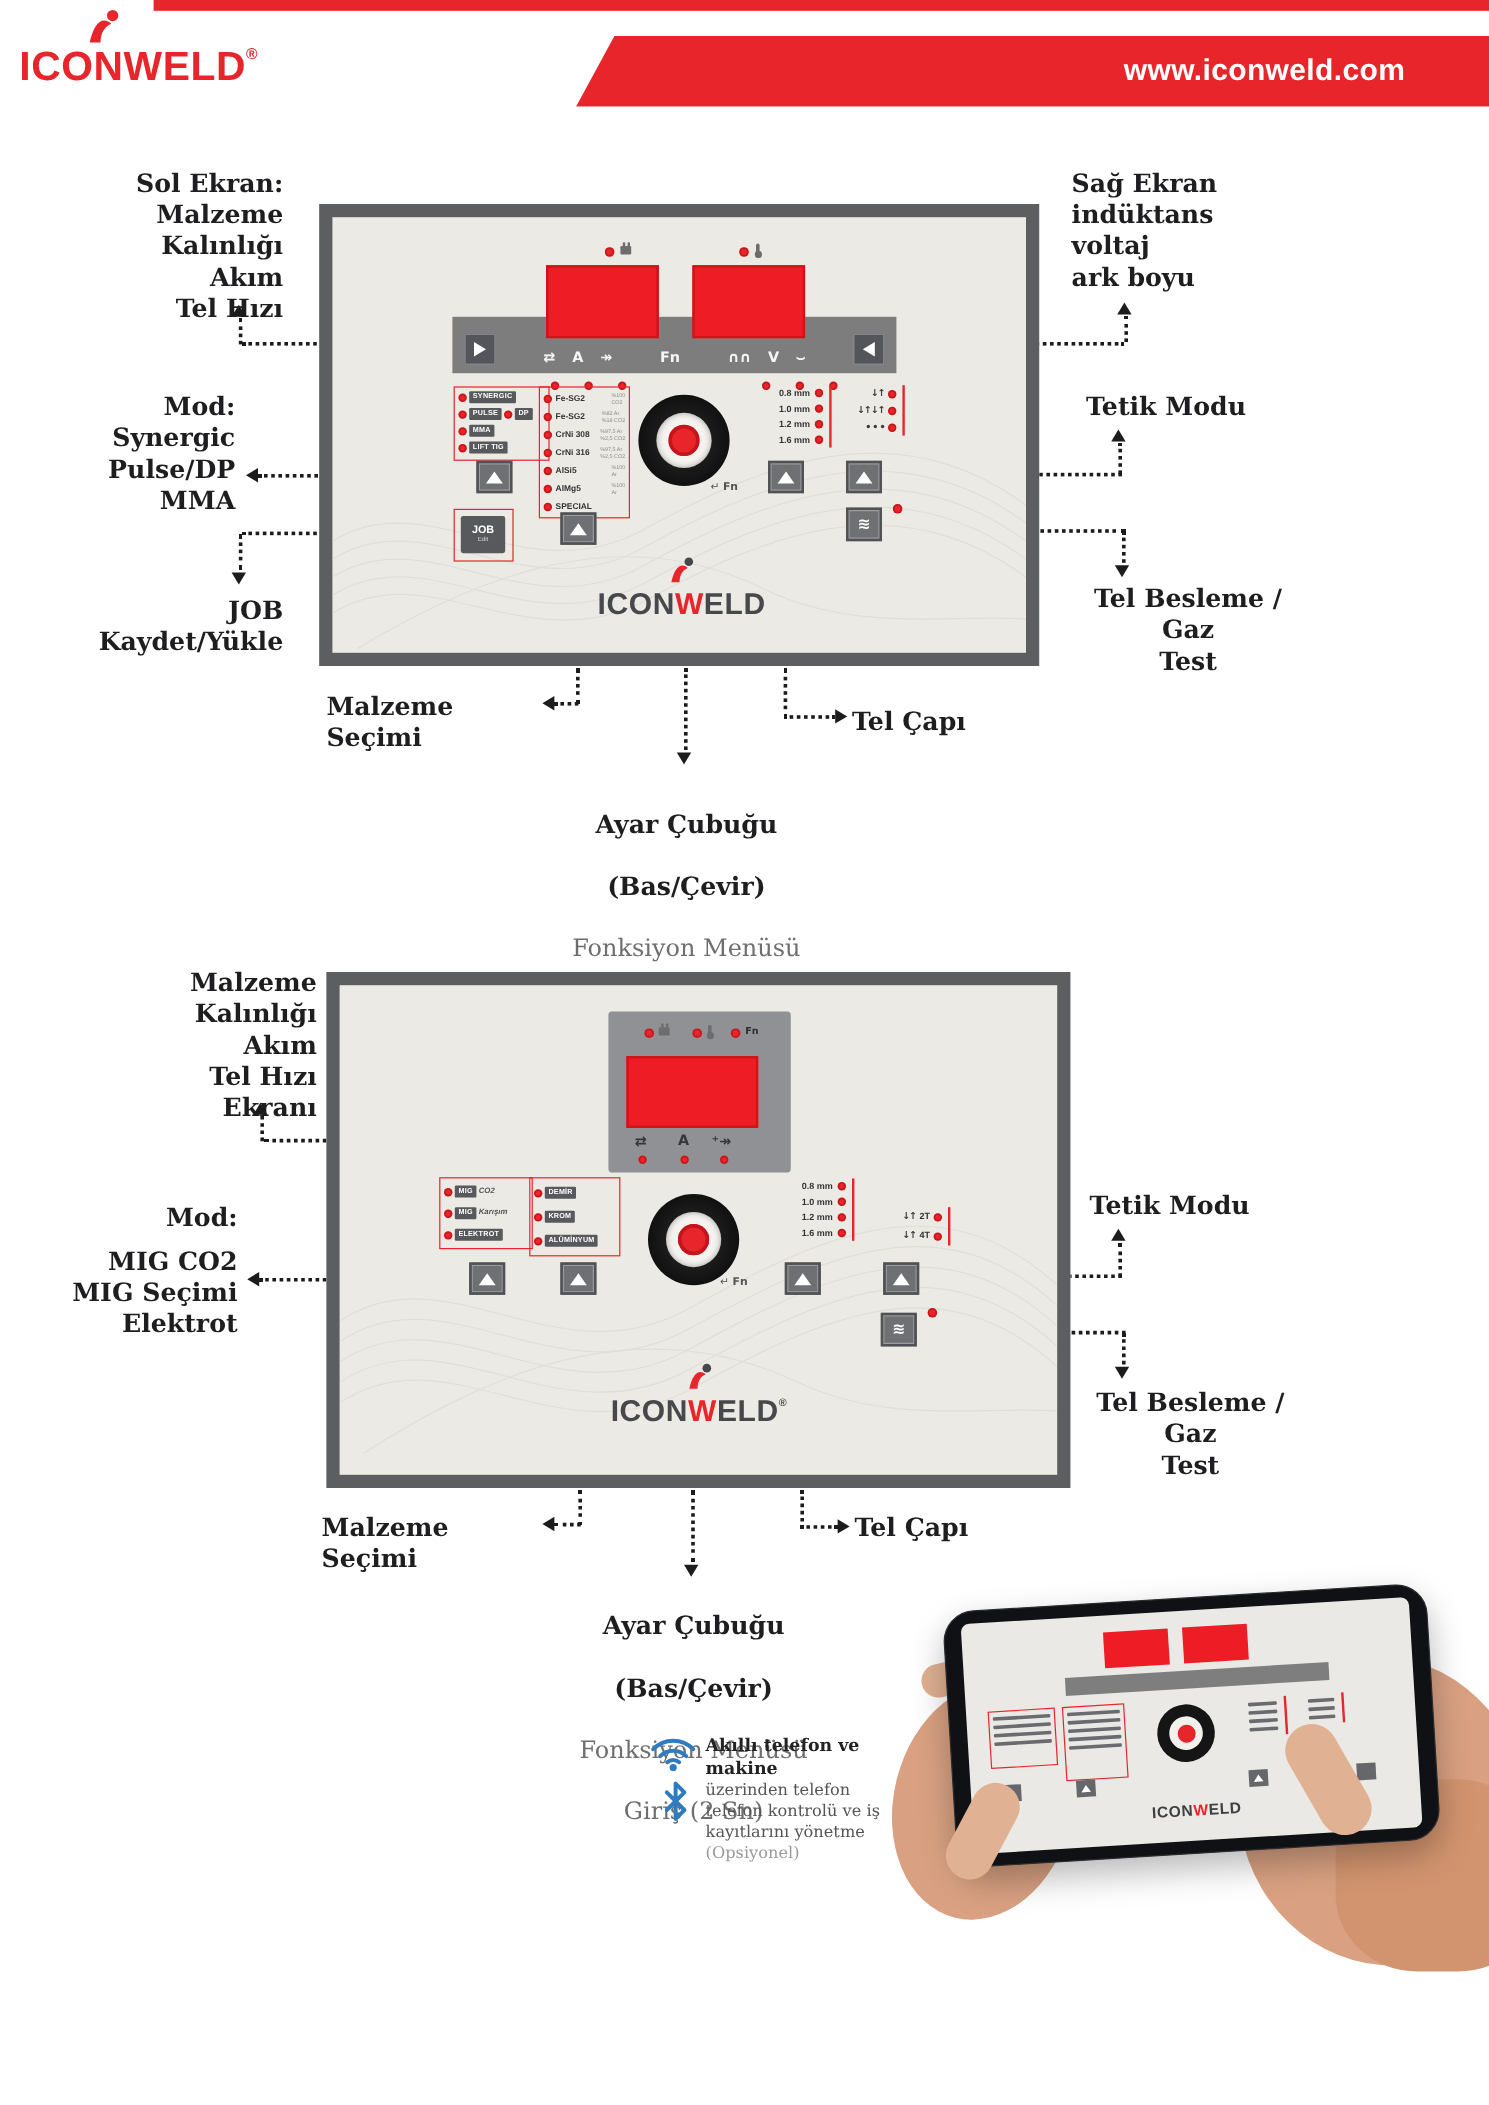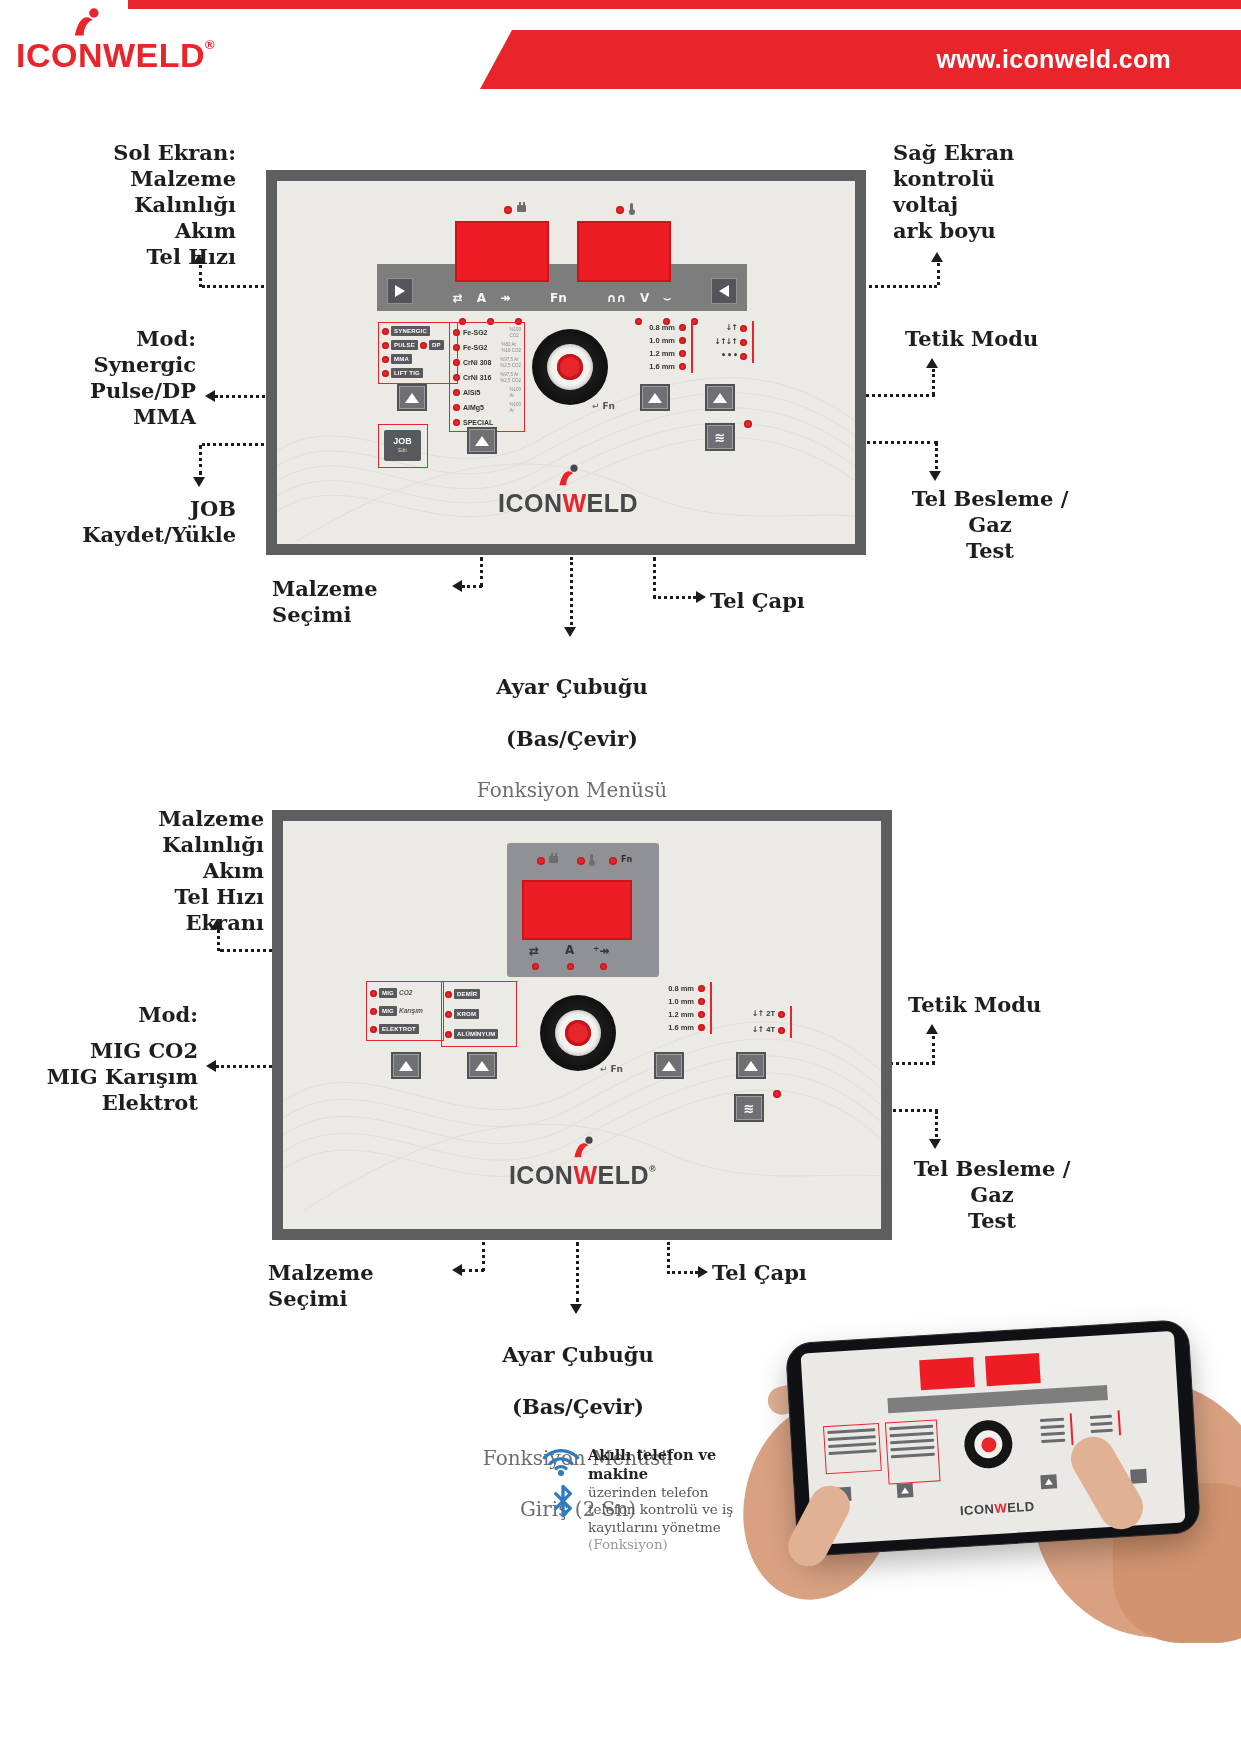--- a/index.html
+++ b/index.html
@@ -125,21 +125,21 @@
 
 <div class="callout r" style="left:30px;top:140px;width:206px;">Sol Ekran:
 Malzeme Kalınlığı
 Akım
 Tel Hızı</div>
 <div class="tri up" style="left:193px;top:254px;"></div>
 <div class="dv" style="left:199px;top:265px;height:22px;"></div>
 <div class="dh" style="left:202px;top:285px;width:193px;"></div>
 
 <div class="callout" style="left:893px;top:140px;width:220px;">Sağ Ekran
-kontrolü
+indüktans
 voltaj
 ark boyu</div>
 <div class="tri up" style="left:931px;top:252px;"></div>
 <div class="dv" style="left:937px;top:263px;height:22px;"></div>
 <div class="dh" style="left:744px;top:285px;width:193px;"></div>
 
 <div class="callout r" style="left:40px;top:326px;width:156px;">Mod:
 Synergic
 Pulse/DP
 MMA</div>
@@ -370,21 +370,21 @@
 <div class="callout r" style="left:58px;top:806px;width:206px;">Malzeme Kalınlığı
 Akım
 Tel Hızı
 Ekranı</div>
 <div class="tri up" style="left:211px;top:919px;"></div>
 <div class="dv" style="left:217px;top:930px;height:21px;"></div>
 <div class="dh" style="left:220px;top:949px;width:288px;"></div>
 
 <div class="callout r" style="left:42px;top:1002px;width:156px;">Mod:</div>
 <div class="callout r" style="left:42px;top:1038px;width:156px;">MIG CO2
-MIG Karışım
+MIG Seçimi
 Elektrot</div>
 <div class="tri left" style="left:206px;top:1060px;"></div>
 <div class="dh" style="left:216px;top:1065px;width:175px;"></div>
 
 <div class="callout" style="left:908px;top:992px;width:200px;">Tetik Modu</div>
 <div class="tri up" style="left:926px;top:1024px;"></div>
 <div class="dv" style="left:932px;top:1036px;height:28px;"></div>
 <div class="dh" style="left:770px;top:1062px;width:165px;"></div>
 
 <div class="callout c" style="left:890px;top:1156px;width:204px;">Tel Besleme / Gaz
@@ -546,21 +546,21 @@
   <circle cx="12" cy="16.2" r="1.8" fill="#2f7bbf"></circle>
 </svg>
 <svg class="abs" style="left:552px;top:1484px;" width="22" height="34" viewBox="0 0 12 18">
   <path d="M2 5 L10 13 L6 17 L6 1 L10 5 L2 13" fill="none" stroke="#2f7bbf" stroke-width="1.8" stroke-linejoin="round" stroke-linecap="round"></path>
 </svg>
 <div class="ftxt" style="left:588px;top:1446px;width:180px;">
   <div class="b">Akıllı telefon ve makine</div>
   <div>üzerinden telefon</div>
   <div>telefon kontrolü ve iş</div>
   <div>kayıtlarını yönetme</div>
-  <div class="o">(Fonksiyon)</div>
+  <div class="o">(Opsiyonel)</div>
 </div>
 
 <div class="photo">
   <div class="skin" style="left:300px;top:96px;width:240px;height:260px;transform:rotate(-20deg);"></div>
   <div class="skin" style="left:380px;top:200px;width:170px;height:160px;background:#d2946f;border-radius:40%;"></div>
   <div class="skin hi" style="left:360px;top:58px;width:92px;height:28px;border-radius:14px;transform:rotate(12deg);"></div>
   <div class="skin" style="left:12px;top:118px;width:150px;height:200px;transform:rotate(14deg);"></div>
   <div class="skin hi" style="left:56px;top:66px;width:86px;height:28px;border-radius:14px;transform:rotate(-18deg);"></div>
   <div class="skin hi" style="left:34px;top:96px;width:96px;height:28px;border-radius:14px;transform:rotate(-13deg);"></div>
 

